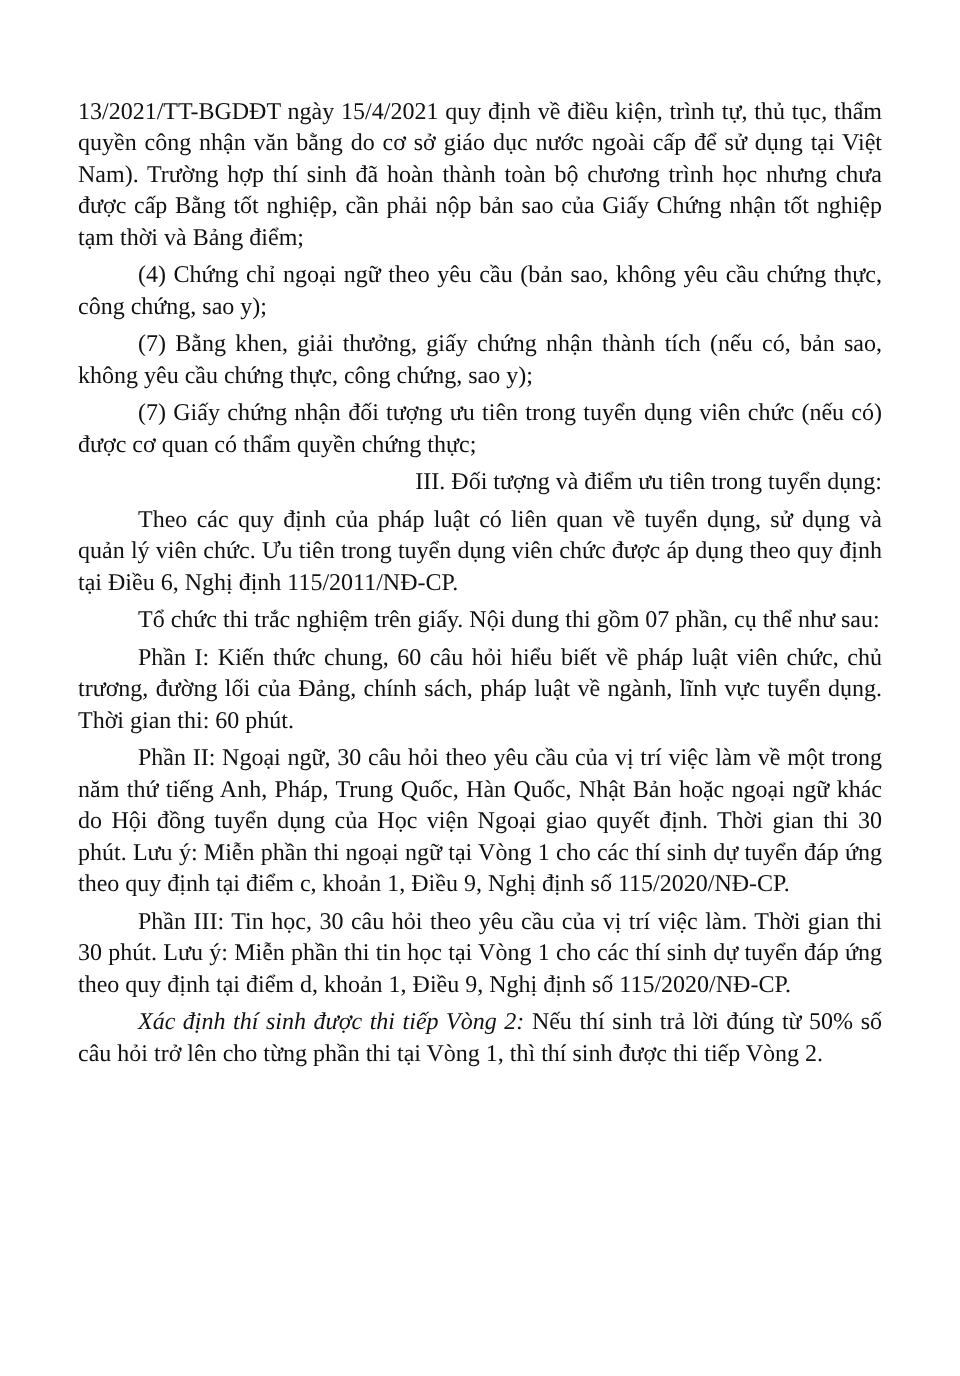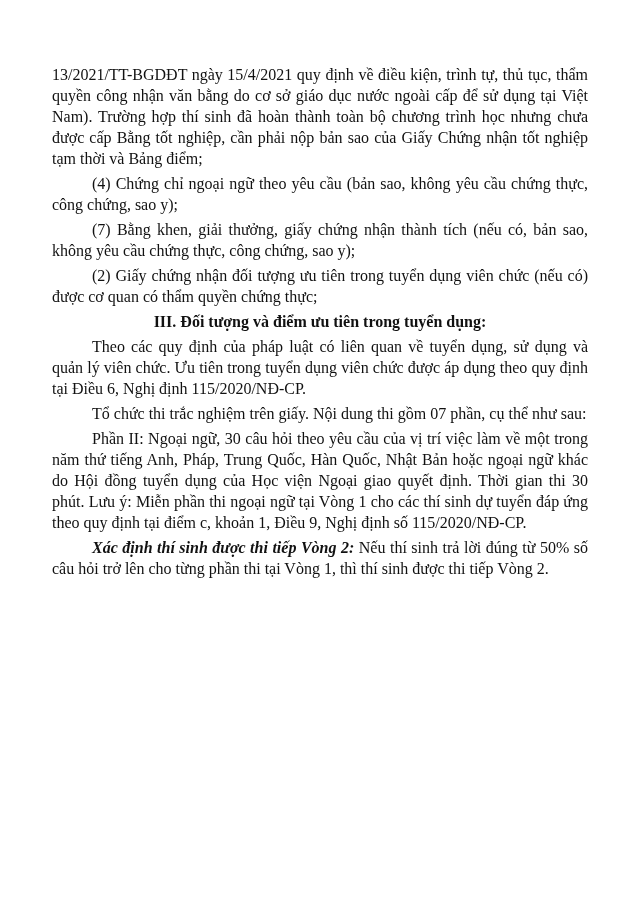--- a/index.html
+++ b/index.html
@@ -23,29 +23,29 @@
   .para {
     margin: 0 0 4px 0;
     text-align: justify;
     text-indent: 40px;
   }
   .para.no-indent {
     text-indent: 0;
   }
   .heading {
     margin: 4px 0 4px 0;
-    text-align: center;
-    font-weight: bold;
+    text-align: right;
+    font-weight: normal;
     text-indent: 0;
   }
   .heading.italic {
     font-style: italic;
   }
   .lead-bold-italic {
-    font-weight: bold;
+    font-weight: normal;
     font-style: italic;
   }
   .page-number {
     position: absolute;
     top: 864px;
     right: 50px;
     font-size: 15px;
     color: #111111;
   }
 </style>
@@ -53,34 +53,36 @@
 <body>
 
 <div class="page">
 
   <p class="para no-indent">13/2021/TT-BGDĐT ngày 15/4/2021 quy định về điều kiện, trình tự, thủ tục, thẩm quyền công nhận văn bằng do cơ sở giáo dục nước ngoài cấp để sử dụng tại Việt Nam). Trường hợp thí sinh đã hoàn thành toàn bộ chương trình học nhưng chưa được cấp Bằng tốt nghiệp, cần phải nộp bản sao của Giấy Chứng nhận tốt nghiệp tạm thời và Bảng điểm;</p>
 
   <p class="para">(4) Chứng chỉ ngoại ngữ theo yêu cầu (bản sao, không yêu cầu chứng thực, công chứng, sao y);</p>
 
   <p class="para">(7) Bằng khen, giải thưởng, giấy chứng nhận thành tích (nếu có, bản sao, không yêu cầu chứng thực, công chứng, sao y);</p>
 
-  <p class="para">(2) Giấy chứng nhận đối tượng ưu tiên trong tuyển dụng viên chức (nếu có) được cơ quan có thẩm quyền chứng thực;</p>
+  <p class="para">(7) Giấy chứng nhận đối tượng ưu tiên trong tuyển dụng viên chức (nếu có) được cơ quan có thẩm quyền chứng thực;</p>
 
 
 
   <p class="para heading">III. Đối tượng và điểm ưu tiên trong tuyển dụng:</p>
 
-  <p class="para">Theo các quy định của pháp luật có liên quan về tuyển dụng, sử dụng và quản lý viên chức. Ưu tiên trong tuyển dụng viên chức được áp dụng theo quy định tại Điều 6, Nghị định 115/2020/NĐ-CP.</p>
+  <p class="para">Theo các quy định của pháp luật có liên quan về tuyển dụng, sử dụng và quản lý viên chức. Ưu tiên trong tuyển dụng viên chức được áp dụng theo quy định tại Điều 6, Nghị định 115/2011/NĐ-CP.</p>
 
 
 
   <p class="para">Tổ chức thi trắc nghiệm trên giấy. Nội dung thi gồm 07 phần, cụ thể như sau:</p>
 
+  <p class="para">Phần I: Kiến thức chung, 60 câu hỏi hiểu biết về pháp luật viên chức, chủ trương, đường lối của Đảng, chính sách, pháp luật về ngành, lĩnh vực tuyển dụng. Thời gian thi: 60 phút.</p>
 
   <p class="para">Phần II: Ngoại ngữ, 30 câu hỏi theo yêu cầu của vị trí việc làm về một trong năm thứ tiếng Anh, Pháp, Trung Quốc, Hàn Quốc, Nhật Bản hoặc ngoại ngữ khác do Hội đồng tuyển dụng của Học viện Ngoại giao quyết định. Thời gian thi 30 phút. Lưu ý: Miễn phần thi ngoại ngữ tại Vòng 1 cho các thí sinh dự tuyển đáp ứng theo quy định tại điểm c, khoản 1, Điều 9, Nghị định số 115/2020/NĐ-CP.</p>
 
+  <p class="para">Phần III: Tin học, 30 câu hỏi theo yêu cầu của vị trí việc làm. Thời gian thi 30 phút. Lưu ý: Miễn phần thi tin học tại Vòng 1 cho các thí sinh dự tuyển đáp ứng theo quy định tại điểm d, khoản 1, Điều 9, Nghị định số 115/2020/NĐ-CP.</p>
 
   <p class="para"><span class="lead-bold-italic">Xác định thí sinh được thi tiếp Vòng 2:</span><span> Nếu thí sinh trả lời đúng từ 50% số câu hỏi trở lên cho từng phần thi tại Vòng 1, thì thí sinh được thi tiếp Vòng 2.</span></p>
 
 
   <div class="page-number">5</div>
 
 </div>
 
 </body></html>

